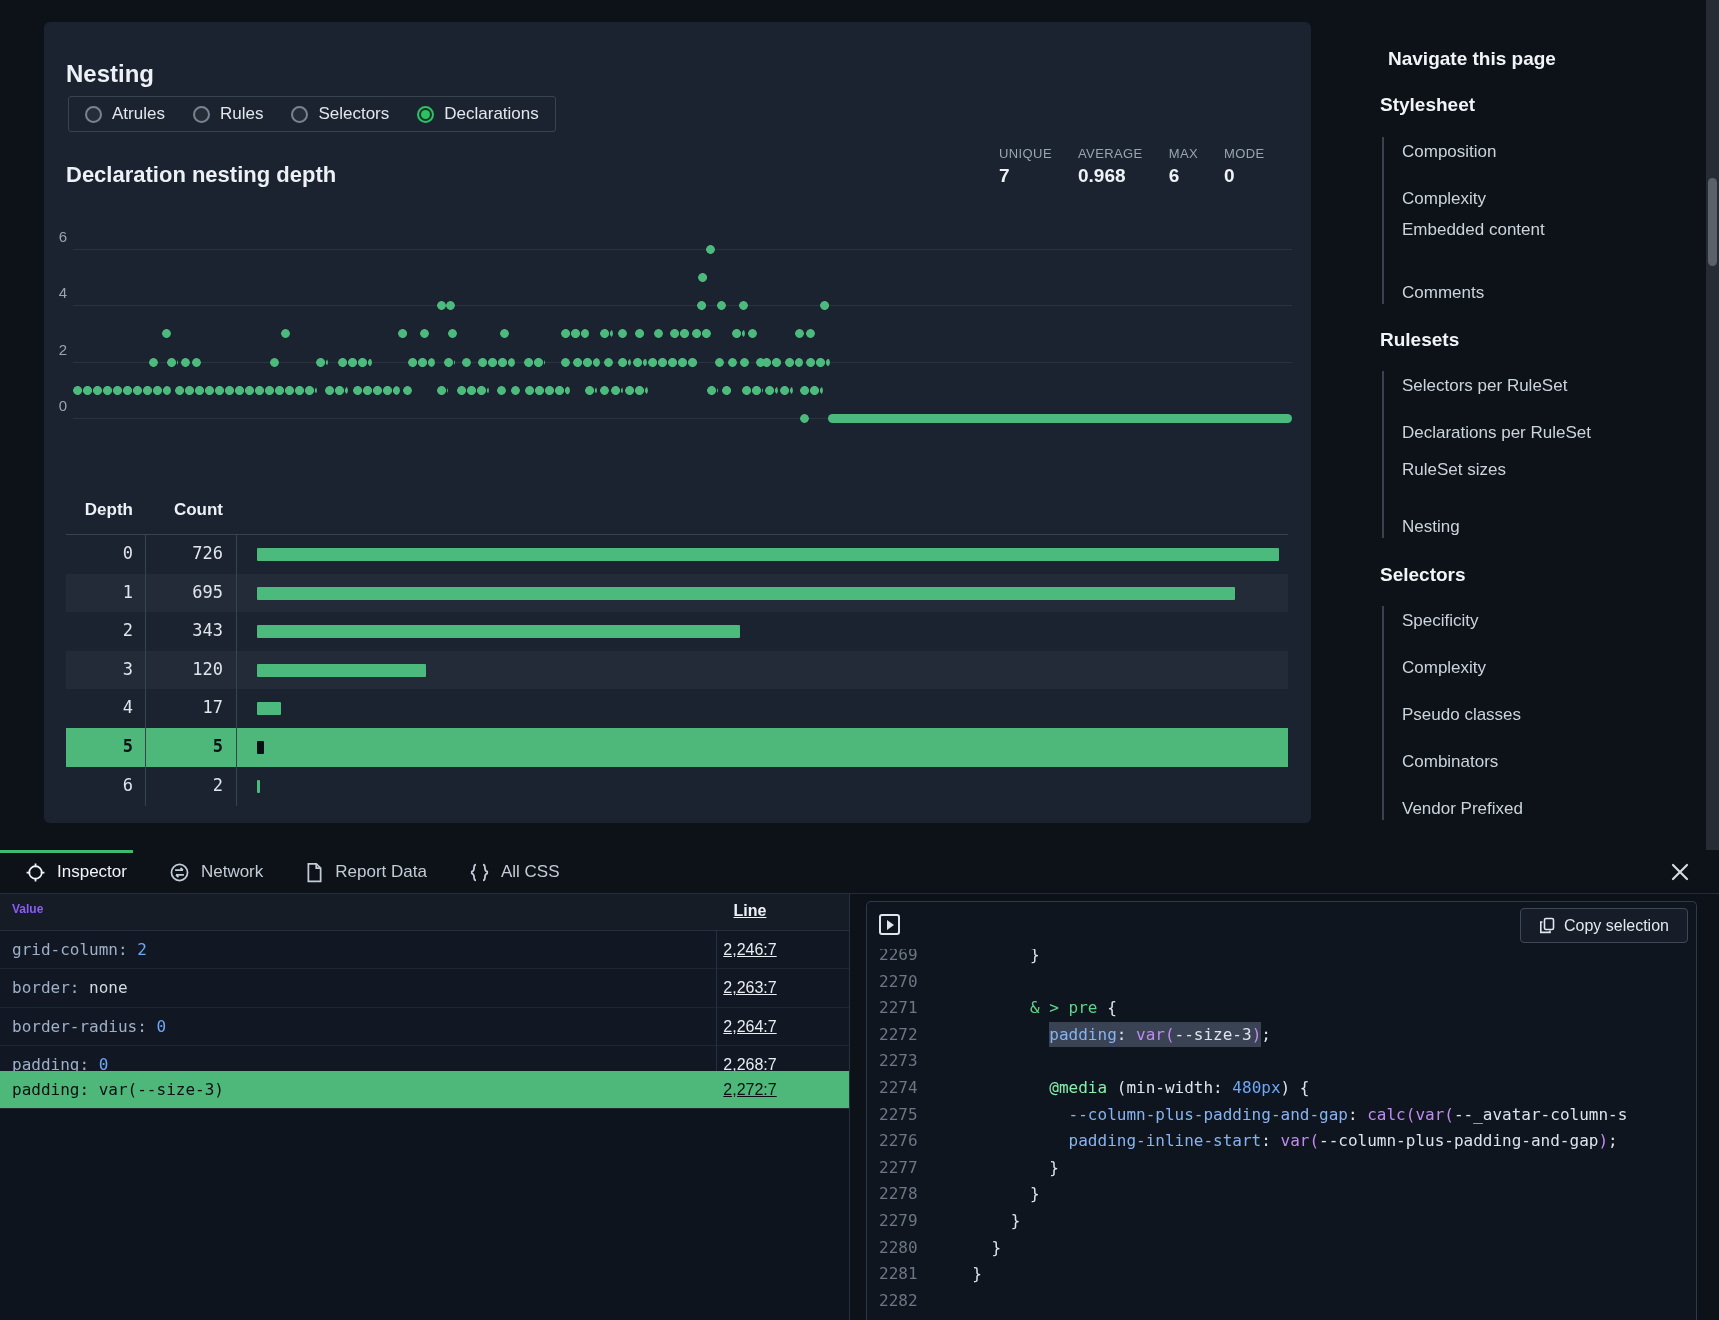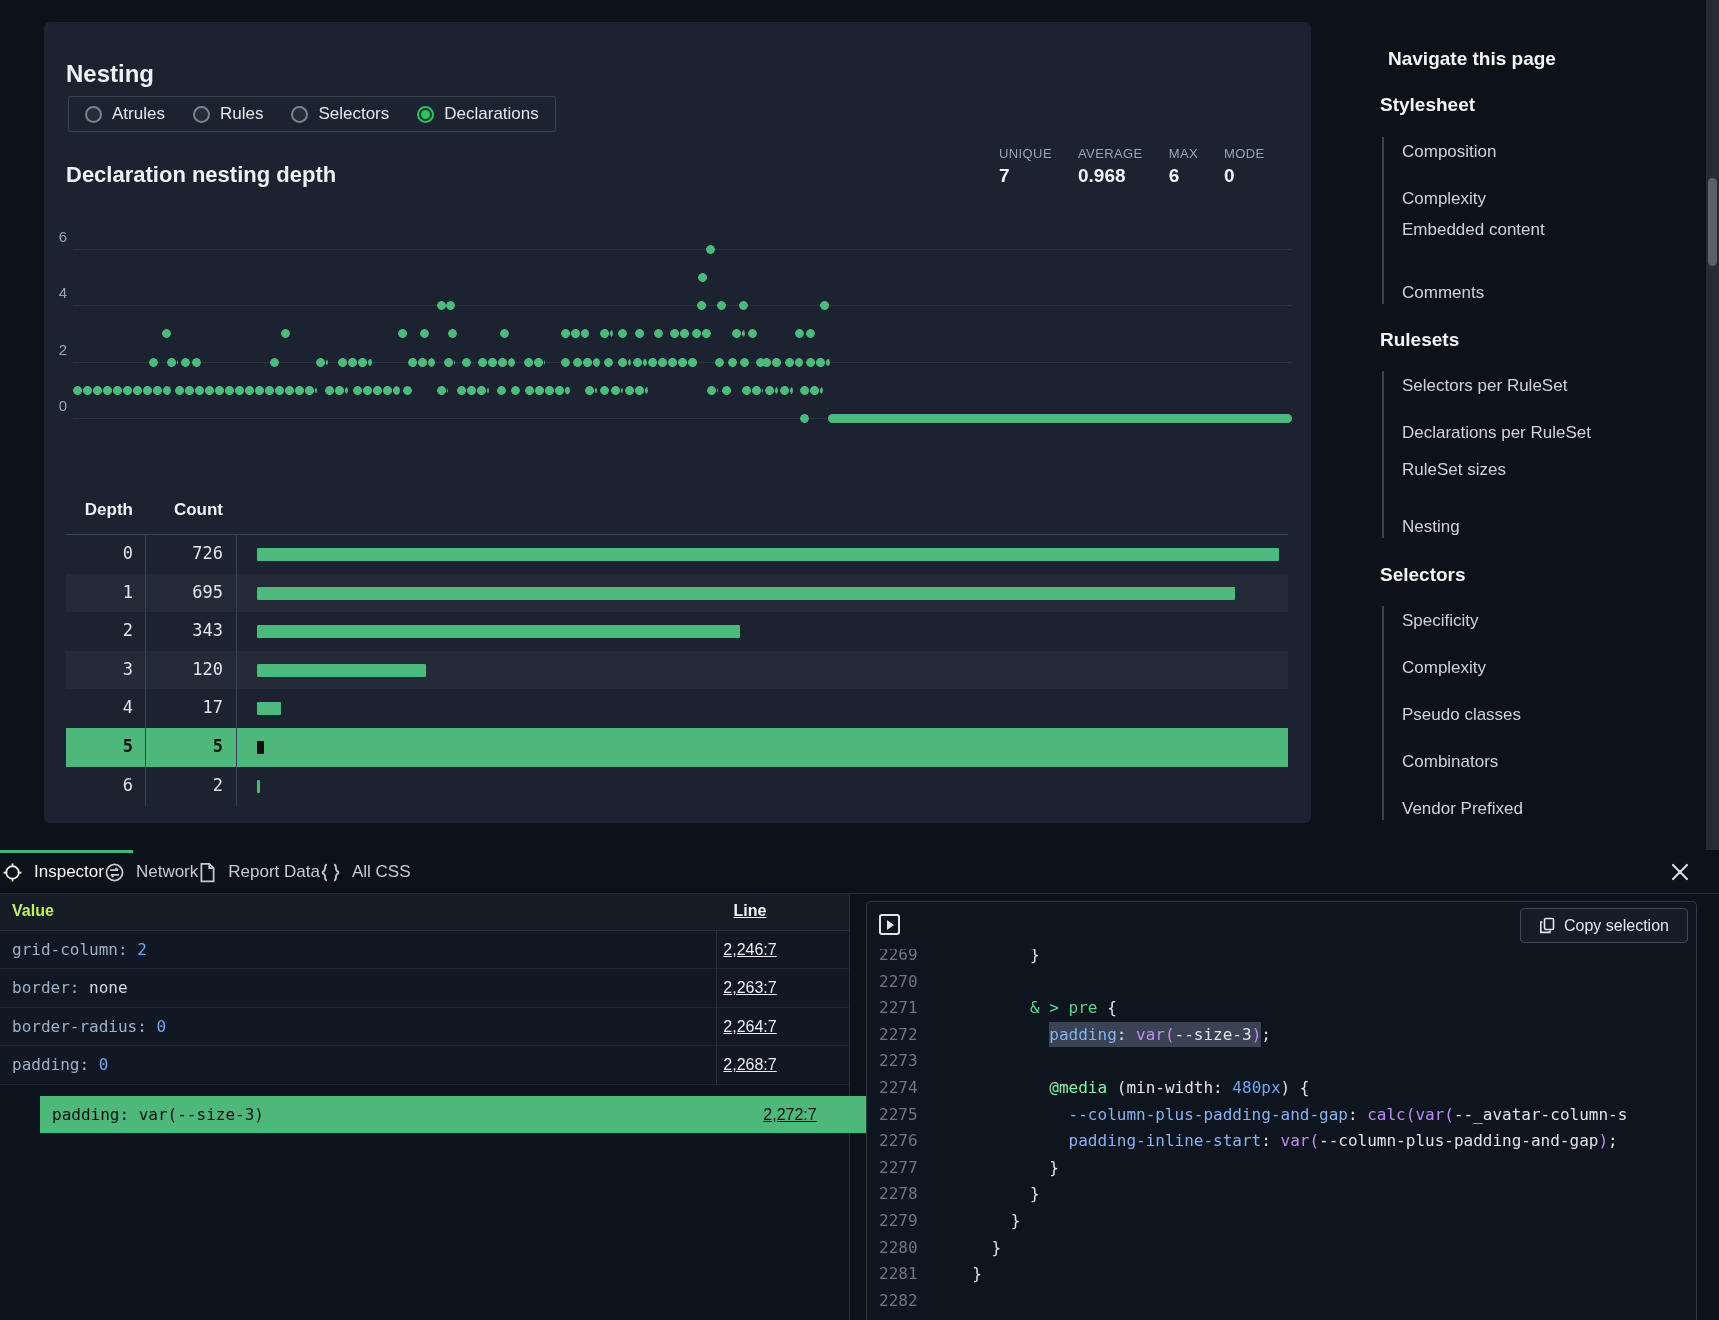--- a/index.html
+++ b/index.html
@@ -48,30 +48,30 @@
   .toc-line{position:absolute;left:2px;width:2px;background:#39424e;}
 
   
   .sb-track{position:absolute;left:1706px;top:0;width:13px;height:1320px;background:#272c34;}
   .sb-thumb{position:absolute;left:1708px;top:178px;width:9px;height:88px;background:#5a616b;border-radius:5px;}
 
   
   .bottom{position:absolute;left:0;top:850px;width:1719px;height:470px;background:#0d1219;}
   .tabbar{position:absolute;left:0;top:0;width:1719px;height:44px;border-bottom:1px solid #232c38;box-sizing:border-box;}
   .tab-indicator{position:absolute;left:0;top:0;width:133px;height:3px;background:#3dba6f;}
-  .tabs{display:flex;height:44px;align-items:center;padding-left:2px;}
+  .tabs{display:flex;height:44px;align-items:center;padding-left:25px;gap:42px;}
   .tab{display:flex;align-items:center;gap:11px;font-size:17px;color:#c3cbd4;cursor:pointer;}
   .tab.active{color:#f1f4f7;}
   .tab svg{display:block;}
   .close-btn{position:absolute;left:1666px;top:8px;width:28px;height:28px;color:#d6dbe1;cursor:pointer;display:flex;align-items:center;justify-content:center;}
 
   
   .values{position:absolute;left:0;top:44px;width:850px;height:426px;background:#0e141d;border-right:1px solid #273040;box-sizing:border-box;}
   .v-head{position:absolute;left:0;top:0;width:849px;height:37px;background:#151c26;border-bottom:1px solid #273040;box-sizing:border-box;}
-  .v-head-value{position:absolute;left:12px;top:8px;font-size:16px;font-weight:700;color:#bef264;}
+  .v-head-value{position:absolute;left:12px;top:8px;font-size:12px;font-weight:700;color:#8b5cf6;}
   .v-head-line{position:absolute;left:700px;width:100px;top:8px;text-align:center;font-size:16px;font-weight:700;color:#eef2f6;text-decoration:underline;cursor:pointer;}
   .v-row{position:absolute;left:0;width:849px;height:38.4px;background:#121823;border-bottom:1px solid #1e2632;box-sizing:border-box;cursor:pointer;}
   .v-row.selected{background:#4eb87a;}
   .v-prop{position:absolute;left:12px;top:9px;font-family:"DejaVu Sans Mono",monospace;font-size:16px;color:#9db0c8;white-space:pre;}
   .v-val-number{color:#6da7f8;}
   .v-val-keyword{color:#d3dae2;}
   .v-row.selected .v-prop,.v-row.selected .v-prop span{color:#0a0f14;}
   .v-line{position:absolute;left:700px;width:100px;top:10px;text-align:center;font-size:16px;color:#e8edf2;text-decoration:underline;}
   .v-row.selected .v-line{color:#0a0f14;}
   .v-coldiv{position:absolute;left:716px;top:0;width:1px;height:38.4px;background:#273040;}
@@ -362,21 +362,21 @@
           <div class="v-row" style="top: 113.8px;">
             <div class="v-prop"><span>border-radius: </span><span class="v-val-number">0</span></div>
             <div class="v-line">2,264:7</div>
             <div class="v-coldiv"></div>
           </div>
           <div class="v-row" style="top: 152.2px;">
             <div class="v-prop"><span>padding: </span><span class="v-val-number">0</span></div>
             <div class="v-line">2,268:7</div>
             <div class="v-coldiv"></div>
           </div>
-          <div class="v-row selected" style="top: 202px; margin-left: 40px;">
+          <div class="v-row selected" style="top: 177px;">
             <div class="v-prop"><span>padding: </span><span class="v-val-keyword">var(--size-3)</span></div>
             <div class="v-line">2,272:7</div>
           </div>
         </div>
     </div>
 
     <div class="code-panel">
       <div class="expand-btn">
           <span class="expand-tri"></span>
         </div>

